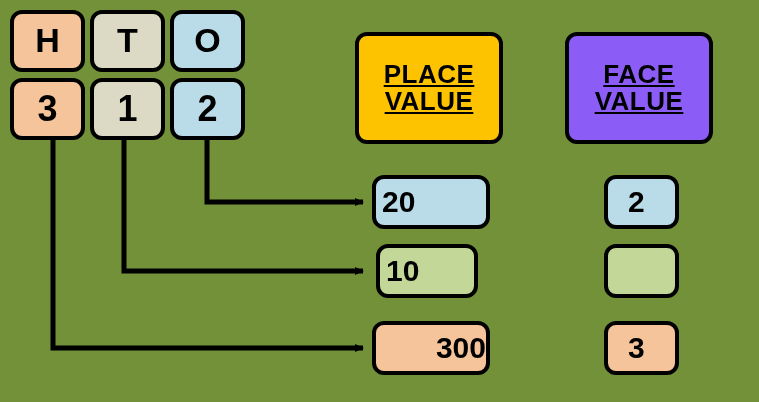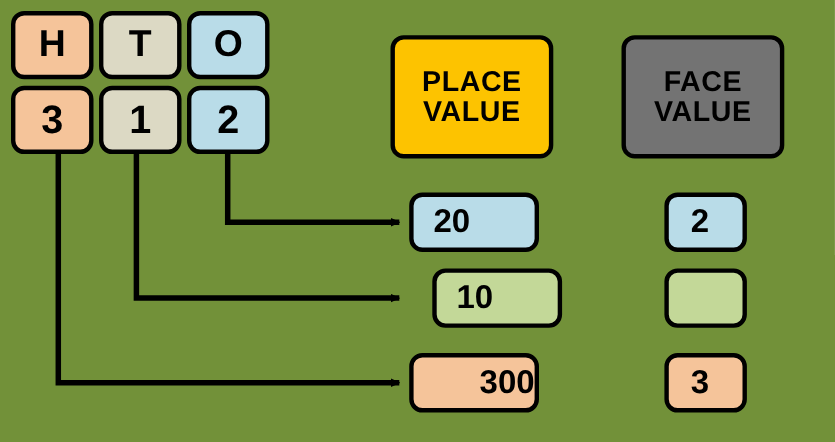--- a/index.html
+++ b/index.html
@@ -51,35 +51,36 @@
   .tile.digit {
     font-size: 36px;
   }
   
   .header-box {
     font-size: 26px;
     letter-spacing: 0.5px;
     flex-direction: column;
     justify-content: center;
     text-align: center;
+    text-decoration: underline;
   }
   
   .value-box {
     font-size: 30px;
-    padding-left: 18px;
+    padding-left: 6px;
   }
   .value-box.facevalue {
     padding-left: 20px;
   }
   .fill-peach  { background: #f5c49a; }
   .fill-tan    { background: #dcd9c4; }
   .fill-blue   { background: #b9dce8; }
   .fill-green  { background: #c3d898; }
   .fill-yellow { background: #fdc300; }
-  .fill-orange { background: #737373; }
+  .fill-orange { background: #8b5cf6; }
 </style>
 </head>
 <body>
 
 <div id="stage">
 
   <svg id="connector-layer" viewBox="0 0 759 402" width="759" height="402" aria-hidden="true">
     <defs>
       <marker id="arrowhead" markerWidth="9" markerHeight="8" refX="8" refY="4" orient="auto" markerUnits="userSpaceOnUse">
         <path d="M0,0 L9,4 L0,8 Z" fill="#000000"></path>
@@ -118,21 +119,21 @@
     <span>VALUE</span>
   </div>
   <div class="box header-box fill-orange" style="left:565px; top:32px; width:148px; height:112px;">
     <span>FACE</span>
     <span>VALUE</span>
   </div>
 
   <div class="box value-box leftalign fill-blue" style="left:372px; top:175px; width:118px; height:54px;">
     <span>20</span>
   </div>
-  <div class="box value-box leftalign fill-green" style="left:393px; top:244px; width:118px; height:54px;">
+  <div class="box value-box leftalign fill-green" style="left:376px; top:244px; width:102px; height:54px;">
     <span>10</span>
   </div>
   <div class="box value-box leftalign fill-peach" style="left:372px; top:321px; width:118px; height:54px;justify-content:flex-end;">
     <span>300</span>
   </div>
 
   <div class="box value-box facevalue leftalign fill-blue" style="left:604px; top:175px; width:75px; height:54px;">
     <span>2</span>
   </div>
   <div class="box value-box facevalue leftalign fill-green" style="left:604px; top:244px; width:75px; height:54px;">

